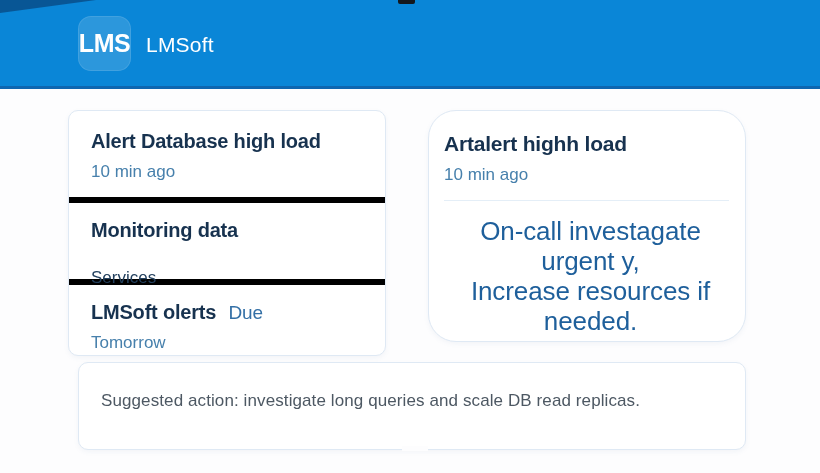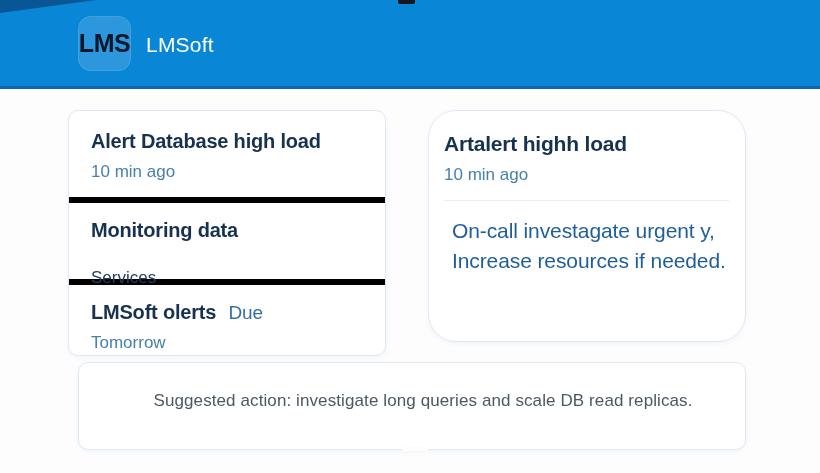--- a/index.html
+++ b/index.html
@@ -37,21 +37,21 @@
     background:#14181d; border-radius:0 0 2px 2px;
   }
   .logo-tile{
     position:absolute; left:78px; top:16px; width:53px; height:55px;
     background:rgba(255,255,255,0.14); border-radius:13px;
     display:flex; align-items:center; justify-content:center;
     box-shadow:inset 0 0 0 1px rgba(255,255,255,0.10);
     cursor:pointer;
   }
   .logo-tile span{
-    color:#0f172a; font-size:25px; font-weight:700; letter-spacing:-0.5px;
+    color:#ffffff; font-size:25px; font-weight:700; letter-spacing:-0.5px;
   }
   .brand{
     position:absolute; left:146px; top:33px;
     color:#ffffff; font-size:21px; font-weight:400; letter-spacing:0.2px;
   }
   
   .card{
     position:absolute; background:#ffffff;
     border:1px solid var(--card-border); border-radius:10px;
     box-shadow:0 2px 5px rgba(100,130,170,0.07);
@@ -80,25 +80,25 @@
   .detail-card{ left:428px; top:110px; width:318px; height:232px; padding:20px 16px 0 15px;border-radius:28px; }
   .detail-title{
     font-size:21px; font-weight:700; color:var(--title-navy);
     letter-spacing:-0.2px; line-height:26px; white-space:nowrap;
   }
   .detail-time{ margin-top:8px; font-size:17px; color:var(--muted-blue); }
   .detail-divider{
     border:none; border-top:1px solid #e4eef7; margin:15px 0 0 0;
   }
   .detail-body{
-    margin:15px 0 0 8px; font-size:21px; line-height:30px;
-    color:var(--body-blue); letter-spacing:-0.1px;
+    margin:15px 0 0 8px; font-size:26px; line-height:30px;
+    color:var(--body-blue); letter-spacing:-0.1px;text-align:center;
   }
   
-  .suggestion-card{ left:78px; top:362px; width:668px; height:88px;text-align:center; }
+  .suggestion-card{ left:78px; top:362px; width:668px; height:88px; }
   .suggestion-card p{
     margin:0; padding:28px 0 0 22px; font-size:17px;
     color:var(--text-gray); letter-spacing:0.1px;
   }
   .notch{
     position:absolute; left:323px; bottom:-2px; width:26px; height:5px;
     background:var(--page-bg);
   }
 </style>
 </head>

